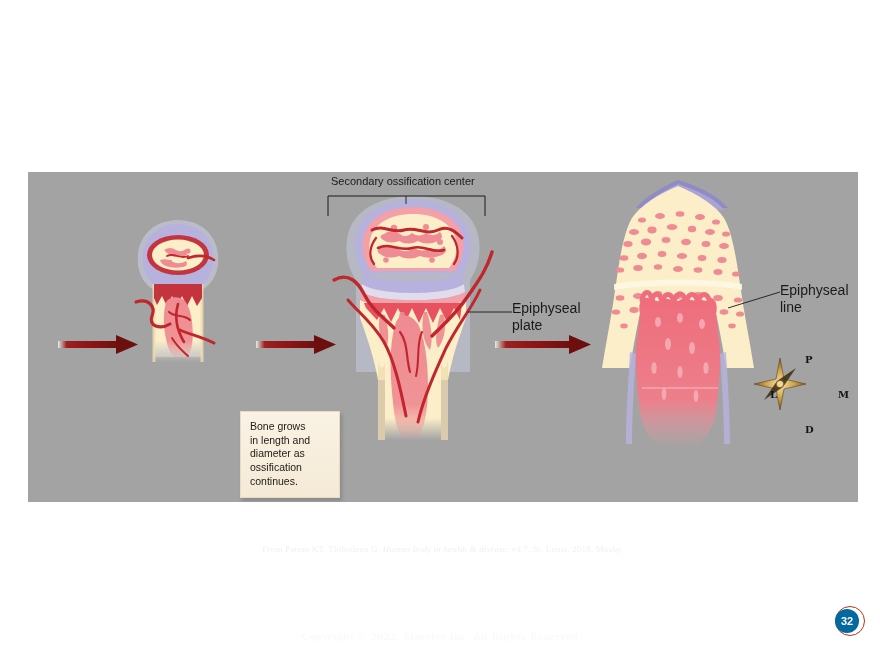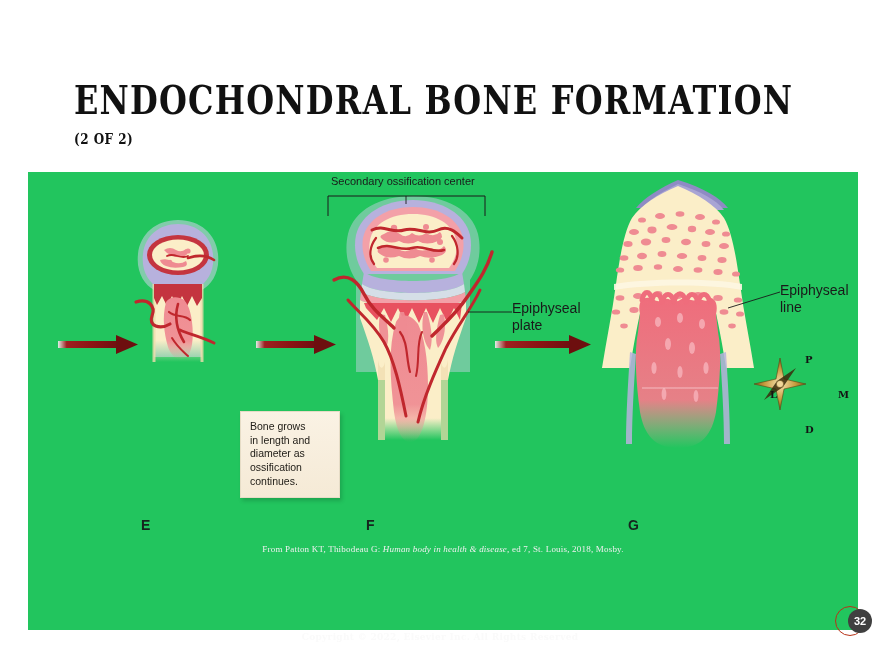--- a/index.html
+++ b/index.html
@@ -38,22 +38,22 @@
     transform: scaleX(0.80);
     transform-origin: left center;
     margin-top: 9px;
     text-transform: uppercase;
   }
 
   
   #figure-panel {
     position: absolute;
     left: 28px; top: 172px;
-    width: 830px; height: 458px;
-    background: #22c55e;
+    width: 830px; height: 330px;
+    background: #a3a3a3;
     overflow: hidden;
   }
   #figure-svg { position: absolute; left: 0; top: 0; width: 830px; height: 370px; }
 
   .fig-label {
     position: absolute;
     font-family: "Liberation Sans", sans-serif;
     font-size: 14px;
     color: #1a1a1a;
     line-height: 1.18;
@@ -133,38 +133,34 @@
     left: 835px; top: 606px;
     width: 30px; height: 30px;
   }
   #slide-number-ring {
     position: absolute; left: 0; top: 0;
     width: 30px; height: 30px;
     border: 1.5px solid #b83319;
     border-radius: 50%;
   }
   #slide-number-disc {
-    position: absolute; left: 13px; top: 3px;
+    position: absolute; left: 0; top: 3px;
     width: 24px; height: 24px;
-    background: #404040;
+    background: #0369a1;
     border-radius: 50%;
     display: flex; align-items: center; justify-content: center;
     font-family: "Liberation Sans", sans-serif;
     font-size: 11px; font-weight: 700; color: #ffffff;
   }
 </style>
 </head>
 <body>
 
 <div id="slide">
 
-  <div id="title-block">
-    <div id="slide-title">Endochondral Bone Formation</div>
-    <div id="slide-subtitle">(2 of 2)</div>
-  </div>
 
   <div id="figure-panel">
 
     <svg id="figure-svg" viewBox="0 0 830 370">
       <defs>
         <linearGradient id="arrowGrad" x1="0" y1="0" x2="1" y2="0">
           <stop offset="0%" stop-color="#dfeee7"></stop>
           <stop offset="14%" stop-color="#9e2020"></stop>
           <stop offset="55%" stop-color="#8c1414"></stop>
           <stop offset="100%" stop-color="#6d0f0f"></stop>

